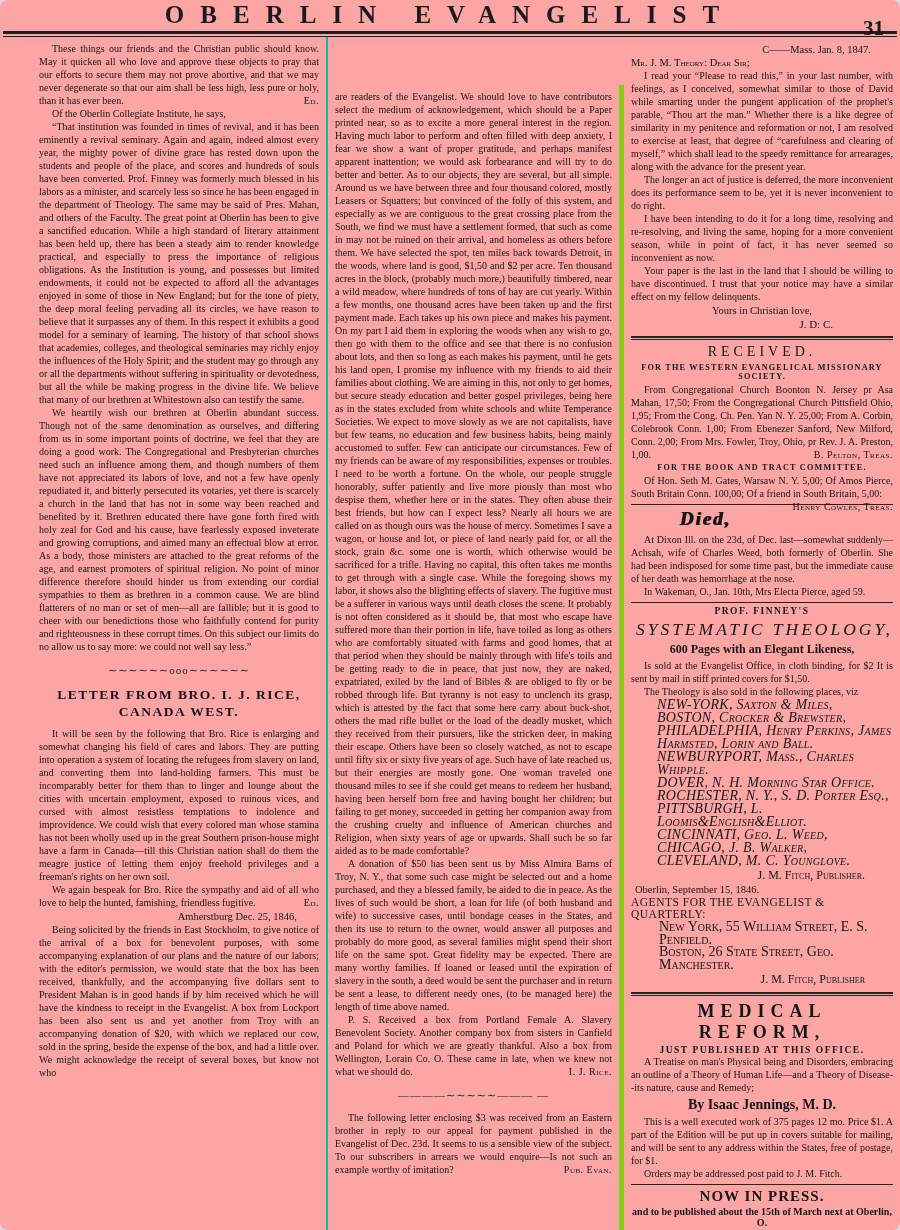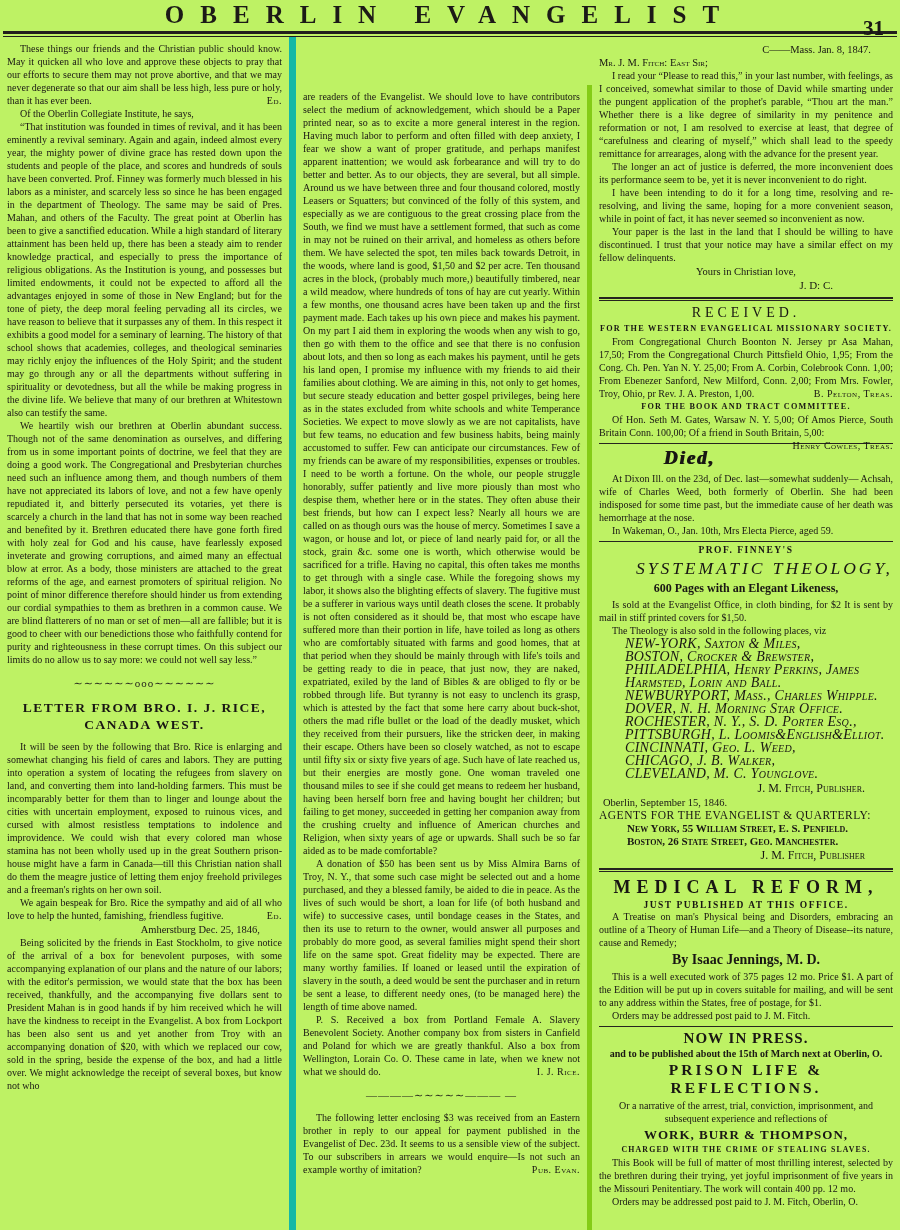--- a/index.html
+++ b/index.html
@@ -1,28 +1,28 @@
 <!DOCTYPE html>
 <html><head>
 <meta charset="utf-8">
 <style>
   html,body{margin:0;padding:0;background:#d9d9d6;}
-  .page{width:900px;height:1230px;background:#bef264;color:#181613;
+  .page{width:900px;height:1230px;background:#fca5a5;color:#181613;
         font-family:"Liberation Serif", serif;position:relative;overflow:hidden;
-        box-sizing:border-box;}
+        box-sizing:border-box;border-radius:8px;}
   
   .masthead-row{position:relative;height:30px;}
   .masthead{position:absolute;left:0;right:0;top:1px;text-align:center;
             font-weight:bold;font-size:25px;letter-spacing:16px;color:#1c1a17;}
   .pagenum{position:absolute;right:16px;top:16px;font-size:21px;font-weight:bold;}
   .toprule{margin:1px 3px 0;border-top:3px solid #22201d;border-bottom:1px solid #22201d;height:2px;}
   
   .columns{display:flex;height:1194px;overflow:hidden;}
   .col{box-sizing:border-box;padding:5px 7px 0 7px;overflow:hidden;}
-  .c1{width:296px;border-right:7px solid #14b8a6;}
+  .c1{width:296px;border-right:2px solid #14b8a6;margin-left:32px;}
   .c2{width:296px;border-right:5px solid #84cc16;margin-top:48px;}
   .c3{flex:1;}
   
   p{margin:0;font-size:10px;line-height:13px;text-align:justify;}
   .ind{text-indent:13px;}
   .sig{float:right;font-variant:small-caps;letter-spacing:.5px;}
   .dateline{text-align:right;padding-right:22px;font-size:10.5px;margin-top:1px;}
   .salutation{font-size:10.5px;font-variant:small-caps;}
   .closing{text-align:center;font-size:10.5px;margin-top:1px;}
   .sig-line{text-align:right;padding-right:60px;font-size:11px;margin:1px 0 2px;}
@@ -37,21 +37,21 @@
   .died-head{text-align:center;font-weight:bold;font-style:italic;font-size:19px;
              letter-spacing:2px;margin:1px 0 3px;text-shadow:1px 0 0 #181613;}
   .kicker{text-align:center;font-weight:bold;font-size:9.5px;letter-spacing:1.5px;margin-top:2px;}
   .theology-title{text-align:right;font-style:italic;font-size:17.5px;letter-spacing:3px;margin:3px 0 2px;}
   .theology-sub{text-align:center;font-weight:bold;font-size:12px;margin:1px 0 2px;}
   .places{list-style:none;margin:0;padding:0 0 0 26px;}
   .places li{font-size:14px;line-height:13px;font-variant:small-caps;letter-spacing:.3px;font-style:italic;}
   .pub-line{text-align:right;padding-right:28px;font-size:12px;font-variant:small-caps;margin:1px 0;}
   .place-date{font-size:10.5px;padding-left:4px;margin:1px 0;}
   .agents-title{font-size:11.5px;letter-spacing:.5px;margin:1px 0;}
-  .agent-line{padding-left:28px;font-size:11px;font-variant:small-caps;line-height:12.5px;font-weight:bold;}
+  .agent-line{padding-left:28px;font-size:14px;font-variant:small-caps;line-height:12.5px;}
   .medical-title{text-align:center;font-weight:bold;font-size:18px;letter-spacing:6px;margin:5px 0 2px;}
   .byline{text-align:center;font-weight:bold;font-size:14px;margin:3px 0 2px;}
   .press-title{text-align:center;font-weight:bold;font-size:15px;letter-spacing:1px;margin:3px 0 1px;}
   .press-sub{font-size:10px;font-weight:bold;text-align:center;margin:0 0 1px;}
   .book-title{text-align:center;font-weight:bold;font-size:15.5px;letter-spacing:3px;margin:2px 0;}
   .authors{text-align:center;font-weight:bold;font-size:13px;letter-spacing:1px;margin:2px 0 1px;}
   .charge{text-align:center;font-weight:bold;font-size:7.8px;letter-spacing:1.2px;margin:2px 0;}
   .center-note{text-align:center;}
 </style>
 </head>
@@ -83,21 +83,21 @@
     <div class="col c2">
       <p>are readers of the Evangelist.  We should love to have contributors select the medium of acknowledgement, which should be a Paper printed near, so as to excite a more general interest in the region.  Having much labor to perform and often filled with deep anxiety, I fear we show a want of proper gratitude, and perhaps manifest apparent inattention; we would ask forbearance and will try to do better and better.  As to our objects, they are several, but all simple.  Around us we have between three and four thousand colored, mostly Leasers or Squatters; but convinced of the folly of this system, and especially as we are contiguous to the great crossing place from the South, we find we must have a settlement formed, that such as come in may not be ruined on their arrival, and homeless as others before them.  We have selected the spot, ten miles back towards Detroit, in the woods, where land is good, $1,50 and $2 per acre.  Ten thousand acres in the block, (probably much more,) beautifully timbered, near a wild meadow, where hundreds of tons of hay are cut yearly.  Within a few months, one thousand acres have been taken up and the first payment made. Each takes up his own piece and makes his payment.  On my part I aid them in exploring the woods when any wish to go, then go with them to the office and see that there is no confusion about lots, and then so long as each makes his payment, until he gets his land open, I promise my influence with my friends to aid their families about clothing.  We are aiming in this, not only to get homes, but secure steady education and better gospel privileges, being here as in the states excluded from white schools and white Temperance Societies.  We expect to move slowly as we are not capitalists, have but few teams, no education and few business habits, being mainly accustomed to suffer.  Few can anticipate our circumstances. Few of my friends can be aware of my responsibilities, expenses or troubles.  I need to be worth a fortune.  On the whole, our people struggle honorably, suffer patiently and live more piously than most who despise them, whether here or in the states.  They often abuse their best friends, but how can I expect less?  Nearly all hours we are called on as though ours was the house of mercy. Sometimes I save a wagon, or house and lot, or piece of land nearly paid for, or all the stock, grain &amp;c. some one is worth, which otherwise would be sacrificed for a trifle.  Having no capital, this often takes me months to get through with a single case.  While the foregoing shows my labor, it shows also the blighting effects of slavery.  The fugitive must be a sufferer in various ways until death closes the scene.  It probably is not often considered as it should be, that most who escape have suffered more than their portion in life, have toiled as long as others who are comfortably situated with farms and good homes, that at that period when they should be mainly through with life's toils and be getting ready to die in peace, that just now, they are naked, expatriated, exiled by the land of Bibles &amp; are obliged to fly or be robbed through life.  But tyranny is not easy to unclench its grasp, which is attested by the fact that some here carry about buck-shot, others the mad rifle bullet or the load of the deadly musket, which they received from their pursuers, like the stricken deer, in making their escape.  Others have been so closely watched, as not to escape until fifty six or sixty five years of age.  Such have of late reached us, but their energies are mostly gone.  One woman traveled one thousand miles to see if she could get means to redeem her husband, having been herself born free and having bought her children; but failing to get money, succeeded in getting her companion away from the crushing cruelty and influence of American churches and Religion, when sixty years of age or upwards.  Shall such be so far aided as to be made comfortable?</p>
       <p class="ind">A donation of $50 has been sent us by Miss Almira Barns of Troy, N. Y., that some such case might be selected out and a home purchased, and they a blessed family, be aided to die in peace.  As the lives of such would be short, a loan for life (of both husband and wife) to successive cases, until bondage ceases in the States, and then its use to return to the owner, would answer all purposes and probably do more good, as several families might spend their short life on the same spot.  Great fidelity may be expected.  There are many worthy families. If loaned or leased until the expiration of slavery in the south, a deed would be sent the purchaser and in return be sent a lease, to different needy ones, (to be managed here) the length of time above named.</p>
       <p class="ind"><span>P. S.  Received a box from Portland Female A. Slavery Benevolent Society.  Another company box from sisters in Canfield and Poland for which we are greatly thankful.  Also a box from Wellington, Lorain Co. O. These came in late, when we knew not what we should do.</span> <span class="sig">I. J. Rice.</span></p>
       <div class="ornament">————∼∼∼∼∼——— —</div>
       <p class="ind"><span>The following letter enclosing $3 was received from an Eastern brother in reply to our appeal for payment published in the Evangelist of Dec. 23d.  It seems to us a sensible view of the subject.  To our subscribers in arrears we would enquire—Is not such an example worthy of imitation?</span> <span class="sig">Pub. Evan.</span></p>
     </div>
 
     <div class="col c3">
       <p class="dateline">C——Mass. Jan. 8, 1847.</p>
-      <p class="salutation">Mr. J. M. Fitch:  East Sir;</p>
+      <p class="salutation">Mr. J. M. Theory:  Dear Sir;</p>
       <p class="ind">I read your “Please to read this,” in your last number, with feelings, as I conceived, somewhat similar to those of David while smarting under the pungent application of the prophet's parable, “Thou art the man.” Whether there is a like degree of similarity in my penitence and reformation or not, I am resolved to exercise at least, that degree of “carefulness and clearing of myself,” which shall lead to the speedy remittance for arrearages, along with the advance for the present year.</p>
       <p class="ind">The longer an act of justice is deferred, the more inconvenient does its performance seem to be, yet it is never inconvenient to do right.</p>
       <p class="ind">I have been intending to do it for a long time, resolving and re-resolving, and living the same, hoping for a more convenient season, while in point of fact, it has never seemed so inconvenient as now.</p>
       <p class="ind">Your paper is the last in the land that I should be willing to have discontinued.  I trust that your notice may have a similar effect on my fellow delinquents.</p>
       <p class="closing">Yours in Christian love,</p>
       <p class="sig-line">J. D: C.</p>
 
       <div class="rule"></div>
       <div class="received-head">RECEIVED.</div>
       <div class="subhead">FOR THE WESTERN EVANGELICAL MISSIONARY SOCIETY.</div>

